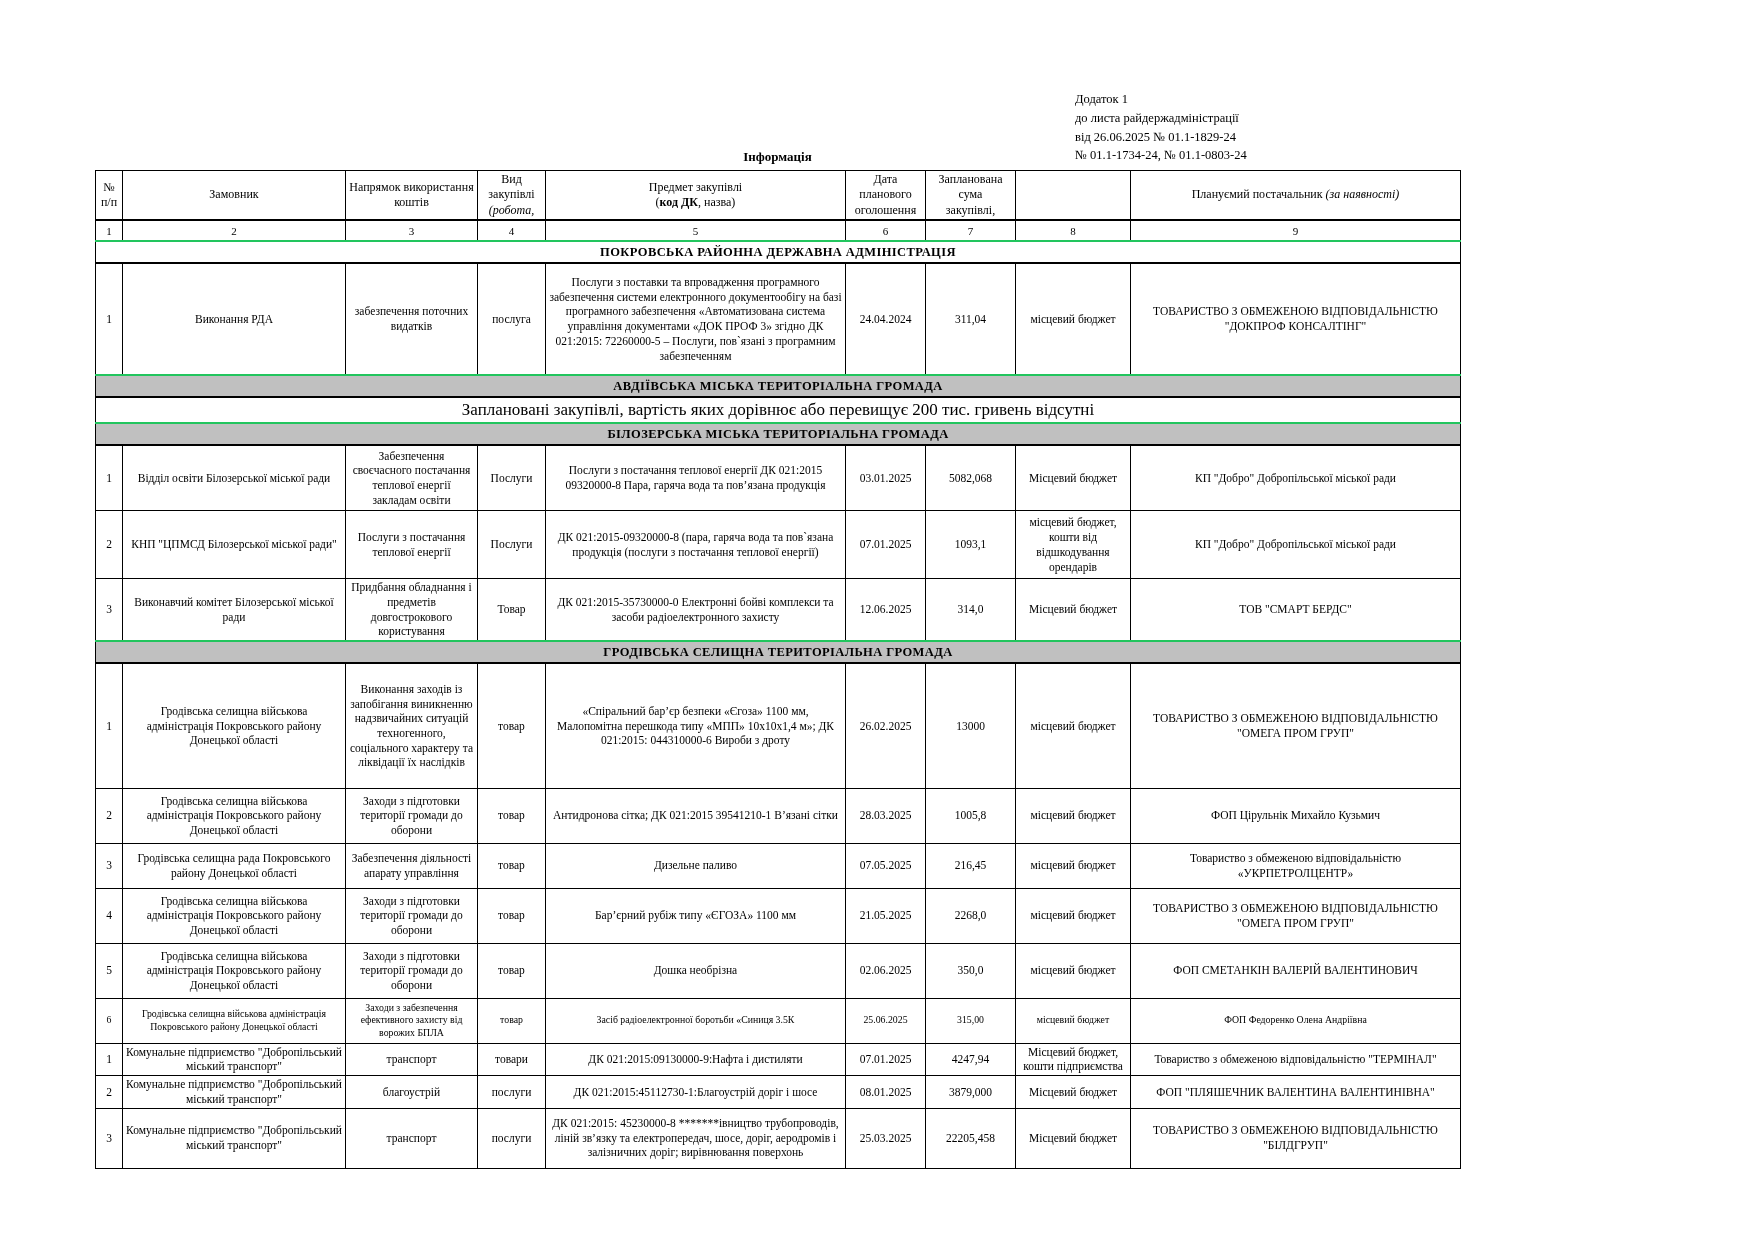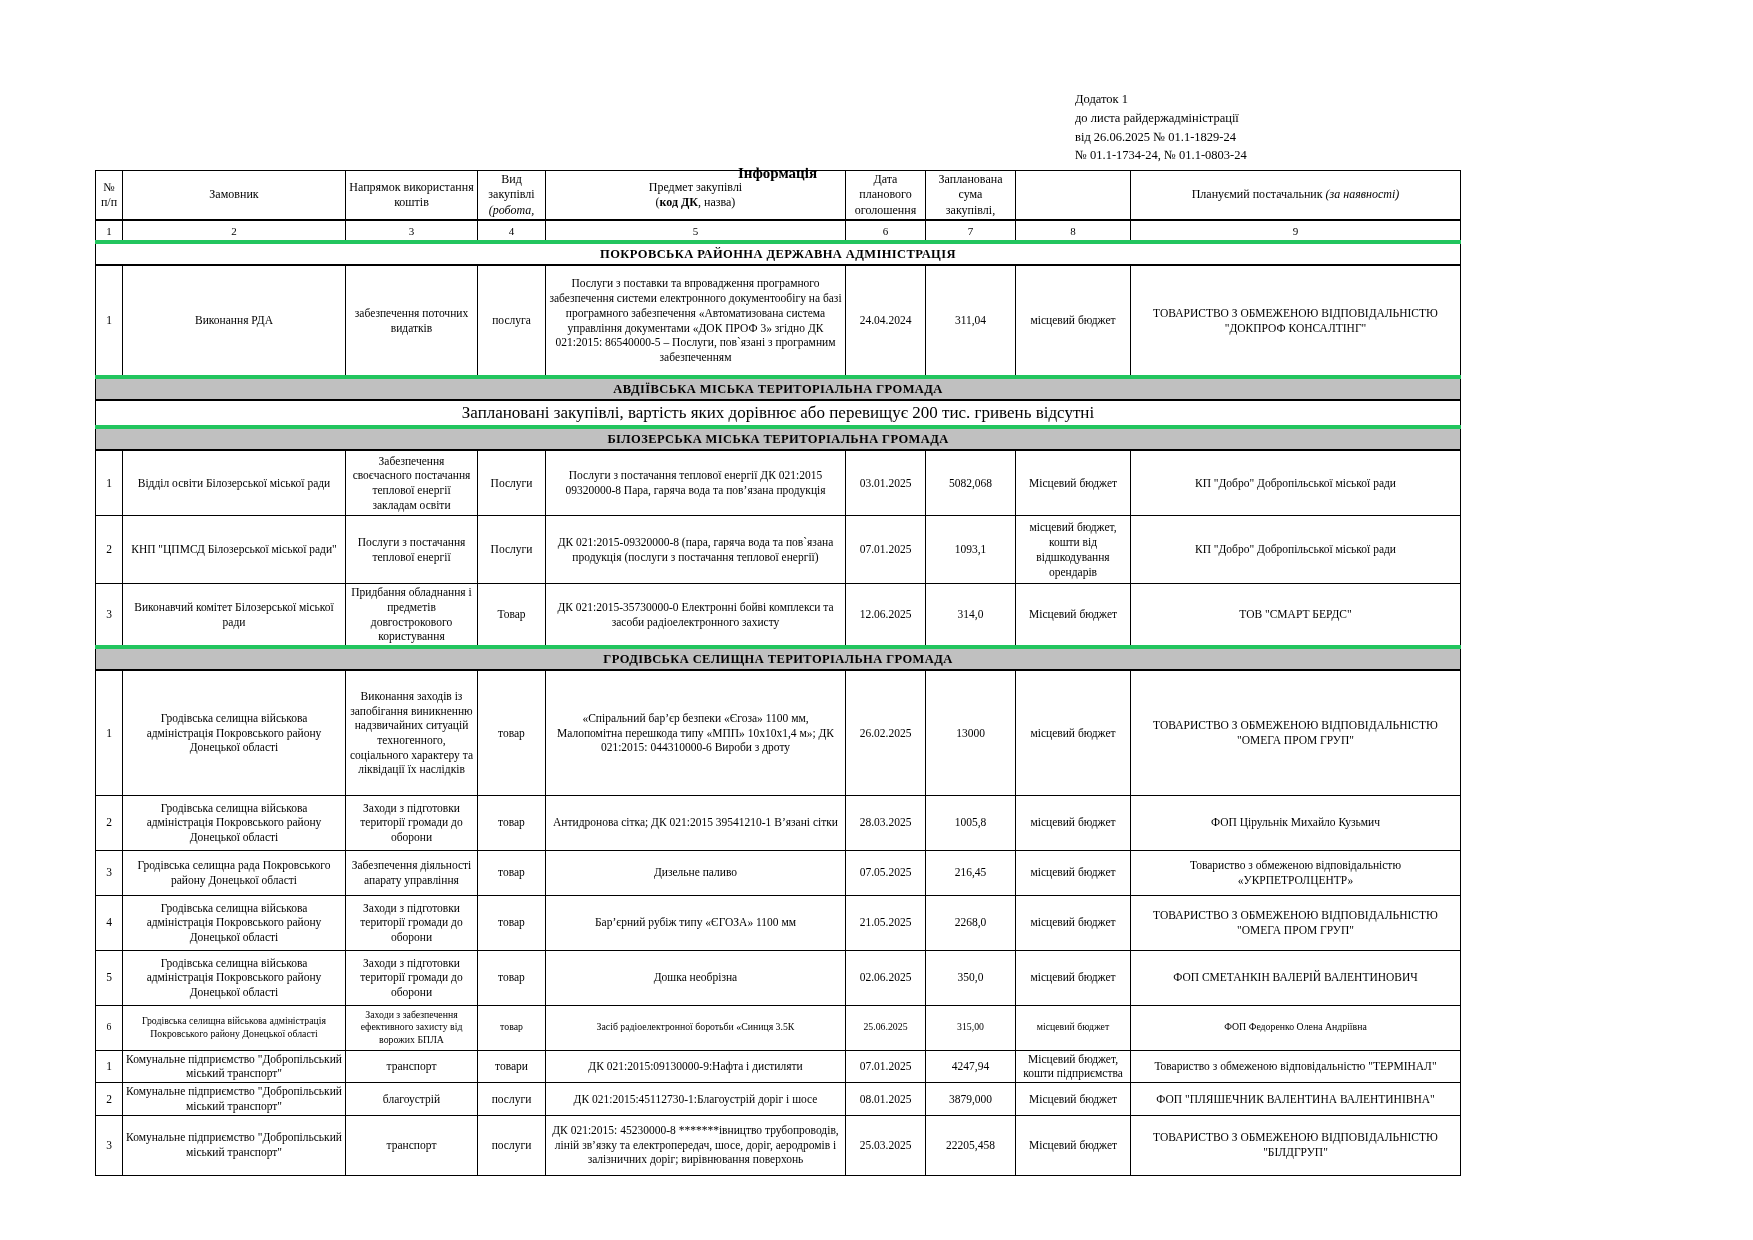--- a/index.html
+++ b/index.html
@@ -6,37 +6,37 @@
   body{
     width:1753px;height:1240px;position:relative;background:#ffffff;
     font-family:"Liberation Serif", serif;color:#000;
   }
   .annex{
     position:absolute;top:90px;left:1075px;width:340px;
     text-align:left;font-size:12.5px;line-height:1.5;
   }
   .doc-title{
     position:absolute;top:149px;left:95px;width:1365px;
-    text-align:center;font-weight:bold;font-size:15px;margin-top:16px;
+    text-align:center;font-weight:bold;font-size:13px;
   }
   table.main{
     position:absolute;top:170px;left:95px;width:1365px;
     border-collapse:collapse;table-layout:fixed;
   }
   table.main th, table.main td{
     border:1px solid #000;padding:1px 3px;text-align:center;vertical-align:middle;
     font-size:11.5px;line-height:1.28;word-wrap:break-word;font-weight:normal;
   }
   tr.head th{font-size:12px;height:40px;border-bottom:2px solid #000;}
   tr.head .ital{font-style:italic;}
   tr.head b{font-weight:bold;}
   tr.nums td{height:17px;font-size:11px;}
   tr.section-row td{
     background:#c0c0c0;font-weight:bold;font-size:12.5px;height:18px;
-    border-top:4px solid #22c55e;border-bottom:2px solid #000;letter-spacing:0.4px;
+    border-top:2px solid #22c55e;border-bottom:2px solid #000;letter-spacing:0.4px;
   }
   tr.section-row.white td{background:#ffffff;}
   tr.note-row td{height:16px;font-size:17px;}
   tr.small td{font-size:9.8px;}
   td.l{text-align:left;}
 </style>
 </head>
 <body>
 
 <div class="annex">
@@ -86,21 +86,21 @@
   </thead>
   <tbody id="tbody">
       <tr class="section-row white">
         <td colspan="9">ПОКРОВСЬКА РАЙОННА ДЕРЖАВНА АДМІНІСТРАЦІЯ</td>
       </tr>
       <tr style="height: 112px;">
         <td>1</td>
         <td>Виконання РДА</td>
         <td>забезпечення поточних видатків</td>
         <td>послуга</td>
-        <td>Послуги з поставки та впровадження програмного забезпечення системи електронного документообігу на базі програмного забезпечення «Автоматизована система управління документами «ДОК ПРОФ 3» згідно ДК 021:2015: 86540000-5 – Послуги, пов`язані з програмним забезпеченням</td>
+        <td>Послуги з поставки та впровадження програмного забезпечення системи електронного документообігу на базі програмного забезпечення «Автоматизована система управління документами «ДОК ПРОФ 3» згідно ДК 021:2015: 72260000-5 – Послуги, пов`язані з програмним забезпеченням</td>
         <td>24.04.2024</td>
         <td>311,04</td>
         <td>місцевий бюджет</td>
         <td>ТОВАРИСТВО З ОБМЕЖЕНОЮ ВІДПОВІДАЛЬНІСТЮ "ДОКПРОФ КОНСАЛТІНГ"</td>
       </tr>
       <tr class="section-row">
         <td colspan="9">АВДІЇВСЬКА МІСЬКА ТЕРИТОРІАЛЬНА ГРОМАДА</td>
       </tr>
       <tr class="note-row">
         <td colspan="9">Заплановані закупівлі, вартість яких дорівнює або перевищує 200 тис. гривень відсутні</td>

